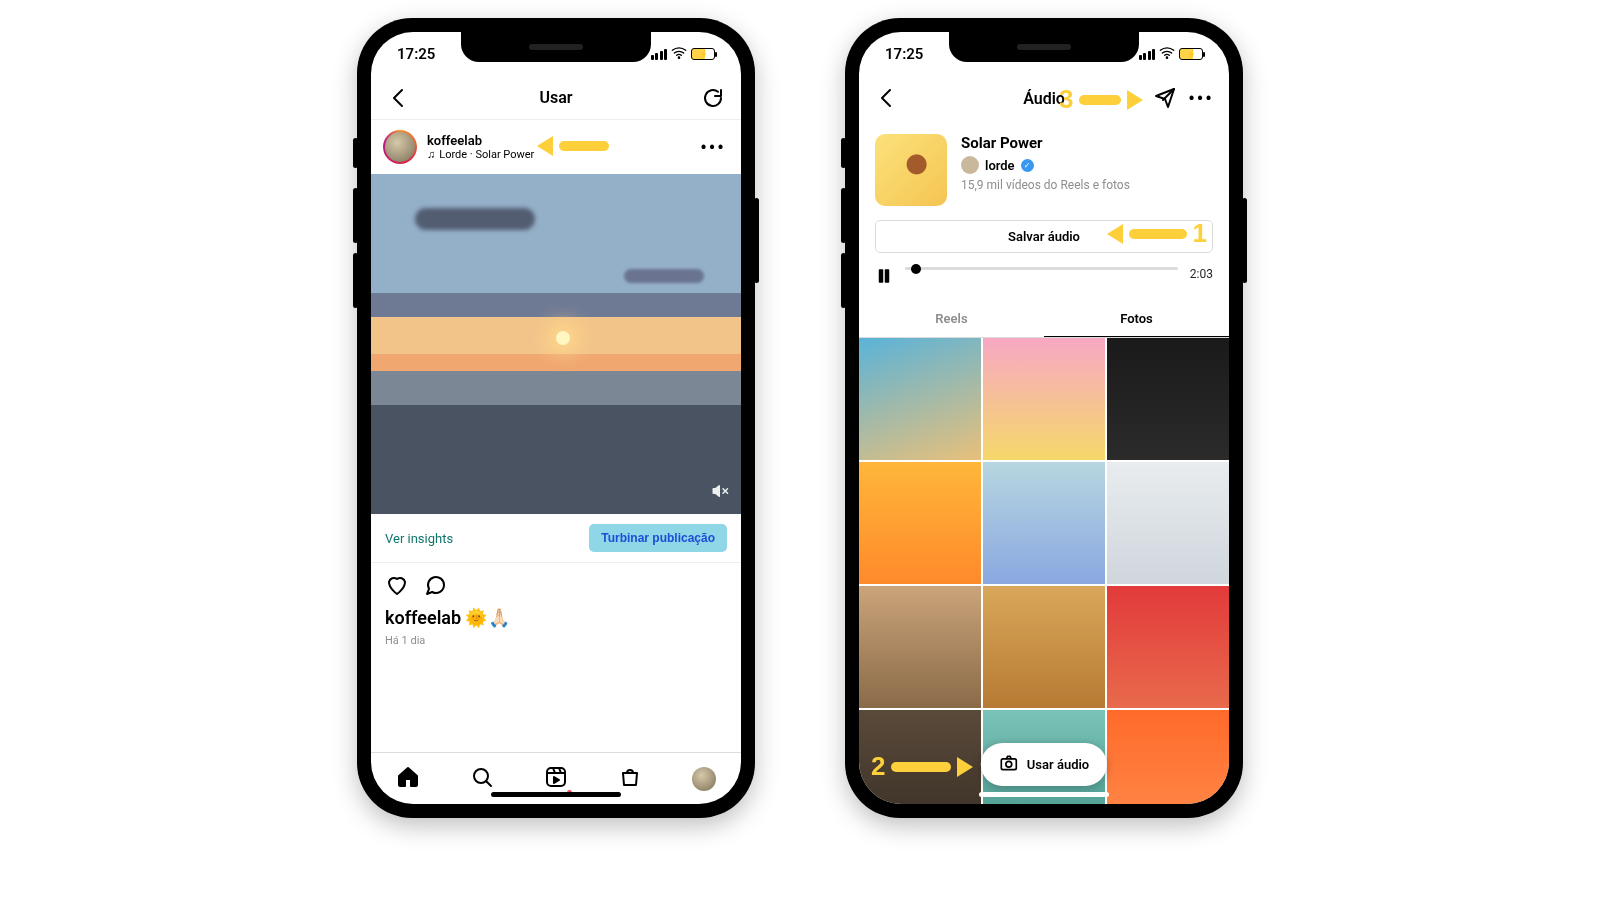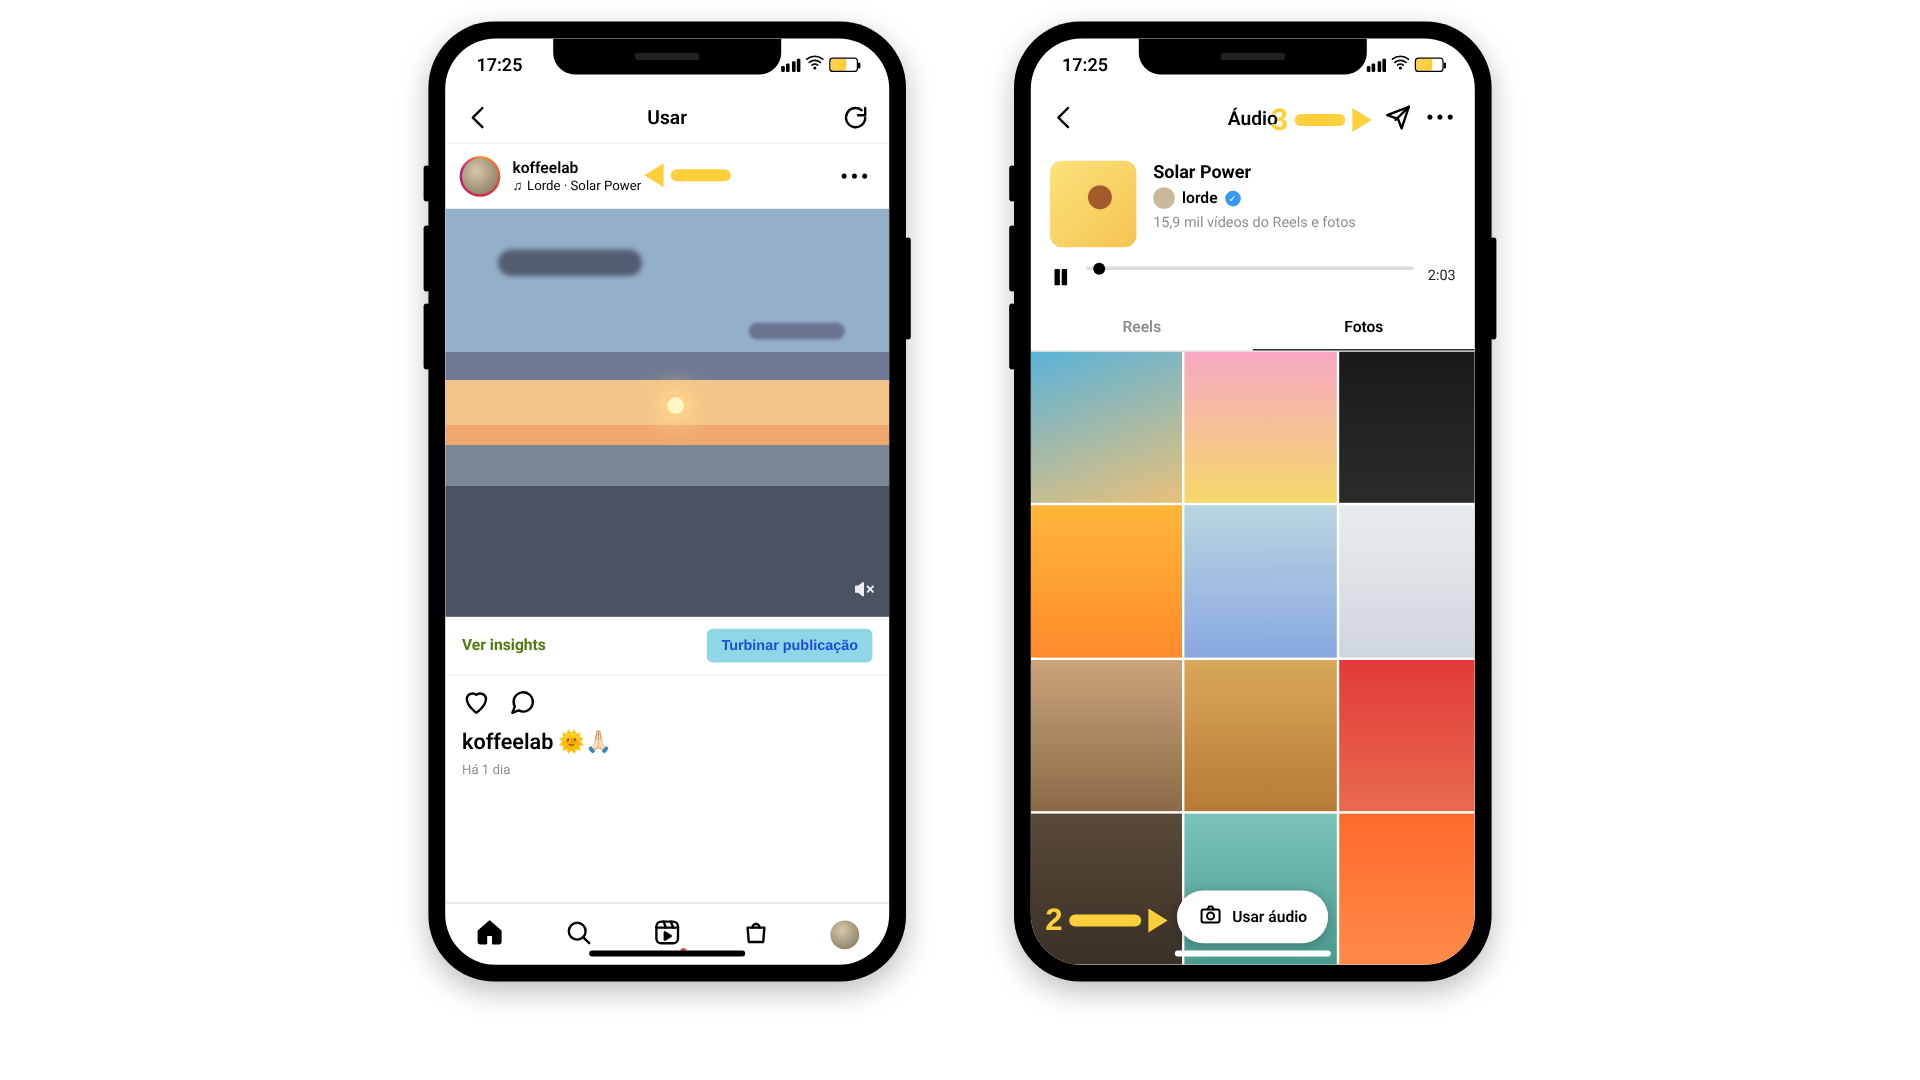--- a/index.html
+++ b/index.html
@@ -100,21 +100,21 @@
     width:100%; aspect-ratio: 1/0.92;
     position:relative;
     background:
       linear-gradient(to bottom, #94afc8 0 35%, #6e7994 35% 42%, #f3c48a 42% 53%, #f0a770 53% 58%, #7b8794 58% 68%, #4a5361 68% 100%);
   }
   .sun{position:absolute;left:50%;top:46%;width:14px;height:14px;border-radius:50%;background:#fff7c2;box-shadow:0 0 20px 8px #ffda8a;}
   .cloud1{position:absolute;top:10%;left:12%;width:120px;height:22px;background:#525d72;border-radius:12px;filter:blur(2px);}
   .cloud2{position:absolute;top:28%;right:10%;width:80px;height:14px;background:#6a7490;border-radius:10px;filter:blur(1.5px);}
   .mute-i{position:absolute;right:12px;bottom:10px;color:#fff;font-size:15px;opacity:.9;}
   .insights-row{display:flex;align-items:center;justify-content:space-between;padding:10px 14px;border-bottom:.5px solid #efefef;}
-  .insights-link{color:#4d7c0f;font-size:13px;font-weight:700;}
+  .insights-link{color:#0f766e;font-size:13px;font-weight:400;}
   .boost-btn{background:#8fd6e6;color:#1d4ed8;font-size:12px;font-weight:600;padding:7px 12px;border-radius:5px;border:none;}
   .actions-row{display:flex;gap:14px;padding:10px 14px 4px;}
   .caption{padding:2px 14px;font-size:18px;}
   .caption b{font-weight:600;}
   .timestamp{padding:4px 14px;font-size:11px;color:#8e8e8e;}
   .tab-bar{height:52px;border-top:.5px solid #dbdbdb;display:flex;justify-content:space-around;align-items:center;margin-top:auto;}
   .home-ind{position:absolute;bottom:7px;left:50%;transform:translateX(-50%);width:130px;height:5px;background:#000;border-radius:3px;}
   .tiny-avatar{width:24px;height:24px;border-radius:50%;background:radial-gradient(circle at 40% 35%,#d7c8aa,#7a6f55);}
   .reel-dot{position:relative;}
   .reel-dot::after{content:"";position:absolute;right:-4px;bottom:-2px;width:5px;height:5px;background:#ed4956;border-radius:50%;}
@@ -342,20 +342,29 @@
             <div class="audio-title">Solar Power</div>
             <div class="artist-row">
               <span class="artist-ava"></span>
               <span style="font-weight:600">lorde</span>
               <span class="verif">✓</span>
             </div>
             <div class="video-count">15,9 mil vídeos do Reels e fotos</div>
           </div>
         </div>
 
+        <div style="position:relative">
+          <div class="save-btn">Salvar áudio</div>
+
+          <div class="annot left" style="right:22px;top:2px;">
+            <div class="head"></div>
+              <div class="shaft" style="width:58px"></div>
+            <span class="num">1</span>
+          </div>
+        </div>
 
         <div class="player">
           <span class="play-i">
             <svg class="ic" style="width:18px;height:18px" viewBox="0 0 24 24">
                 <rect x="6" y="4" width="4" height="16" fill="#000"></rect>
                 <rect x="14" y="4" width="4" height="16" fill="#000"></rect>
               </svg>
           </span>
           <div class="prog-track">
               <div class="prog-knob"></div>

